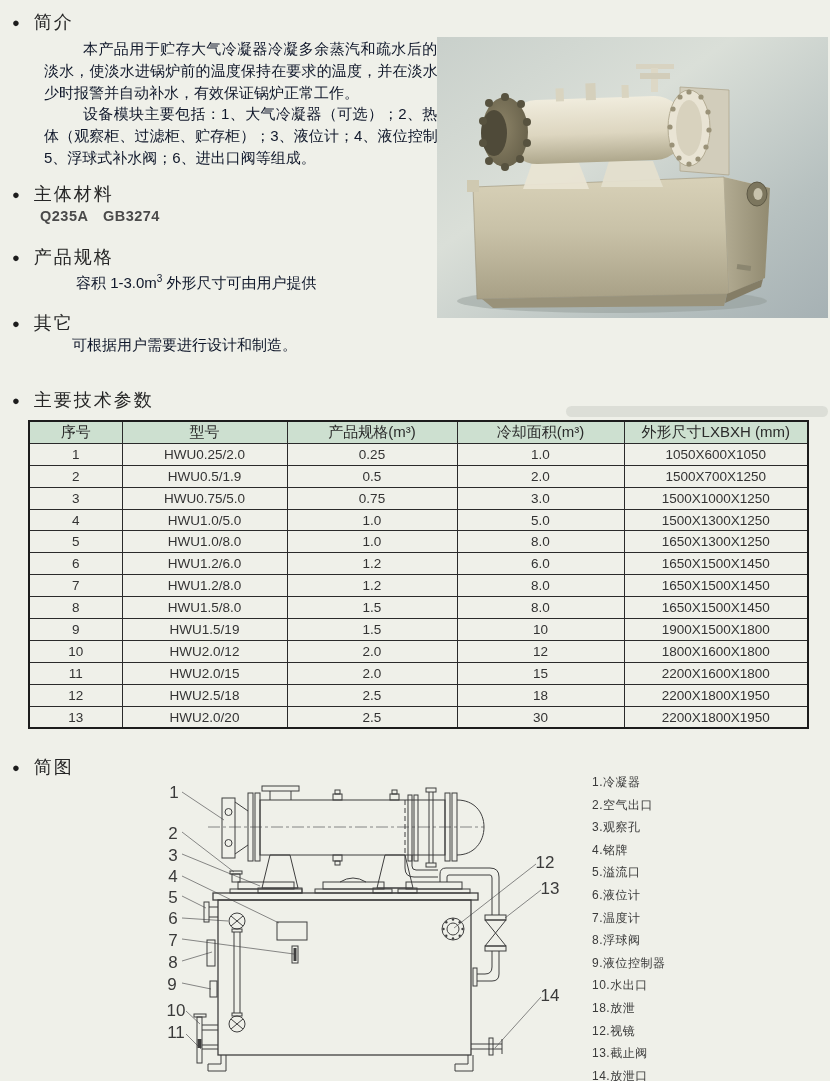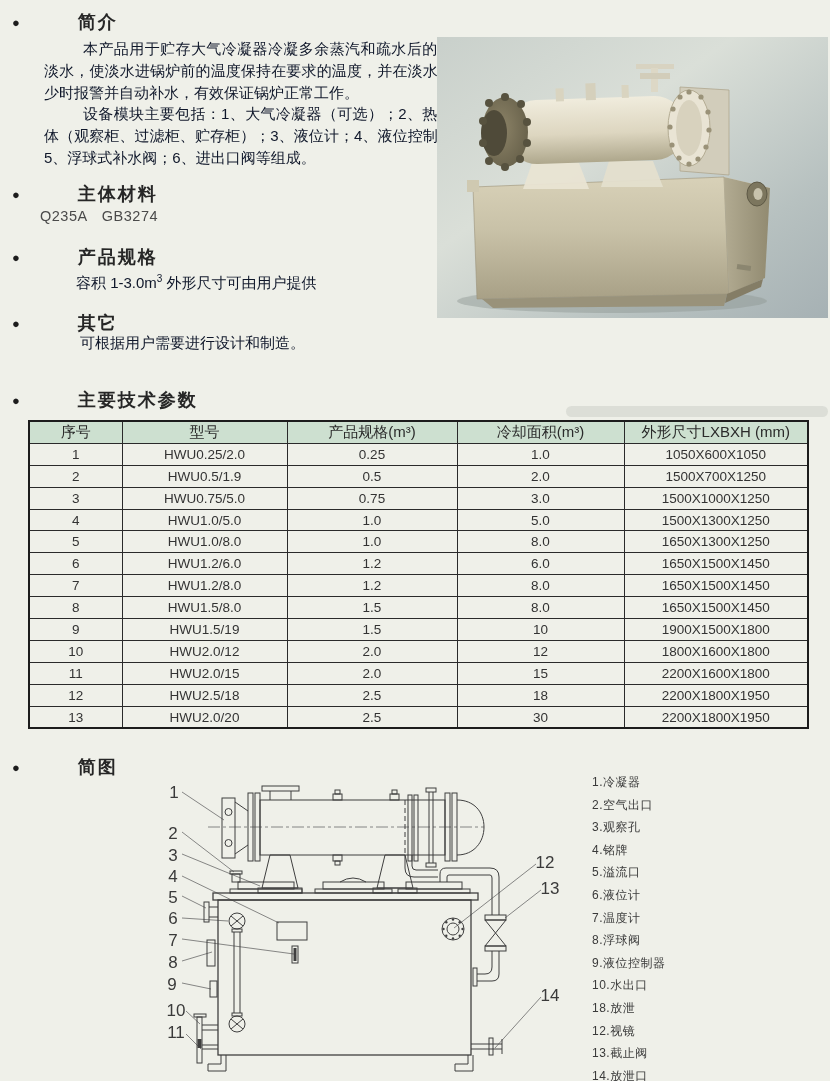--- a/index.html
+++ b/index.html
@@ -6,24 +6,24 @@
   body {
     width:830px; height:1081px; position:relative; overflow:hidden;
     background:#eff0e9;
     font-family:"Liberation Sans","DejaVu Sans",sans-serif;
     color:#2e2e2e;
     --header-green:#cde0d0;
   }
   .abs { position:absolute; }
   .sec-head { position:absolute; display:flex; align-items:center; }
   .sec-head .bullet { font-size:13px; line-height:1; margin-right:14px; color:#1c1c1c; }
-  .sec-head .title { font-size:18px; font-weight:bold; letter-spacing:2px; color:#262626;margin-left:44px; }
+  .sec-head .title { font-size:18px; font-weight:normal; letter-spacing:2px; color:#262626; }
   .body-text { font-size:15px; line-height:21.8px; text-align:justify; color:#0f172a;margin-left:36px; }
   .indent { text-indent:2.6em; }
-  .sub-text { font-size:14.5px; color:#4a4a4a; letter-spacing:.5px; }
+  .sub-text { font-size:14.5px; color:#4a4a4a; letter-spacing:.5px;font-weight:bold; }
 
   
   #params-table { border-collapse:collapse; table-layout:fixed; width:779px; border:2px solid #1c1c1c; }
   #params-table th, #params-table td {
     border:1px solid #2a2a2a; height:20.9px; padding:0;
     text-align:center; vertical-align:middle;
     font-size:13.5px; color:#333; font-weight:normal;
     overflow:hidden; white-space:nowrap;
   }
   #params-table th { background:var(--header-green); font-size:15px; color:#2b2b2b; }
@@ -153,21 +153,21 @@
     <span class="title">产品规格</span>
   </div>
   <div class="abs body-text" style="left:40px; top:268px;">
     <span>容积 1-3.0m</span><sup style="font-size:10px;">3</sup><span> 外形尺寸可由用户提供</span>
   </div>
 
   <div class="sec-head" style="left:12px; top:311px;">
     <span class="bullet">●</span>
     <span class="title">其它</span>
   </div>
-  <div class="abs body-text" style="left:44px; top:334px;font-family:Liberation Mono, monospace;">可根据用户需要进行设计和制造。</div>
+  <div class="abs body-text" style="left:36px; top:334px;">可根据用户需要进行设计和制造。</div>
 
   <div class="sec-head" style="left:12px; top:388px;">
     <span class="bullet">●</span>
     <span class="title">主要技术参数</span>
   </div>
   <div class="scan-smudge"></div>
 
   <table id="params-table" class="abs" style="left:28px; top:420px;">
     <colgroup>
       <col style="width:93px;">

